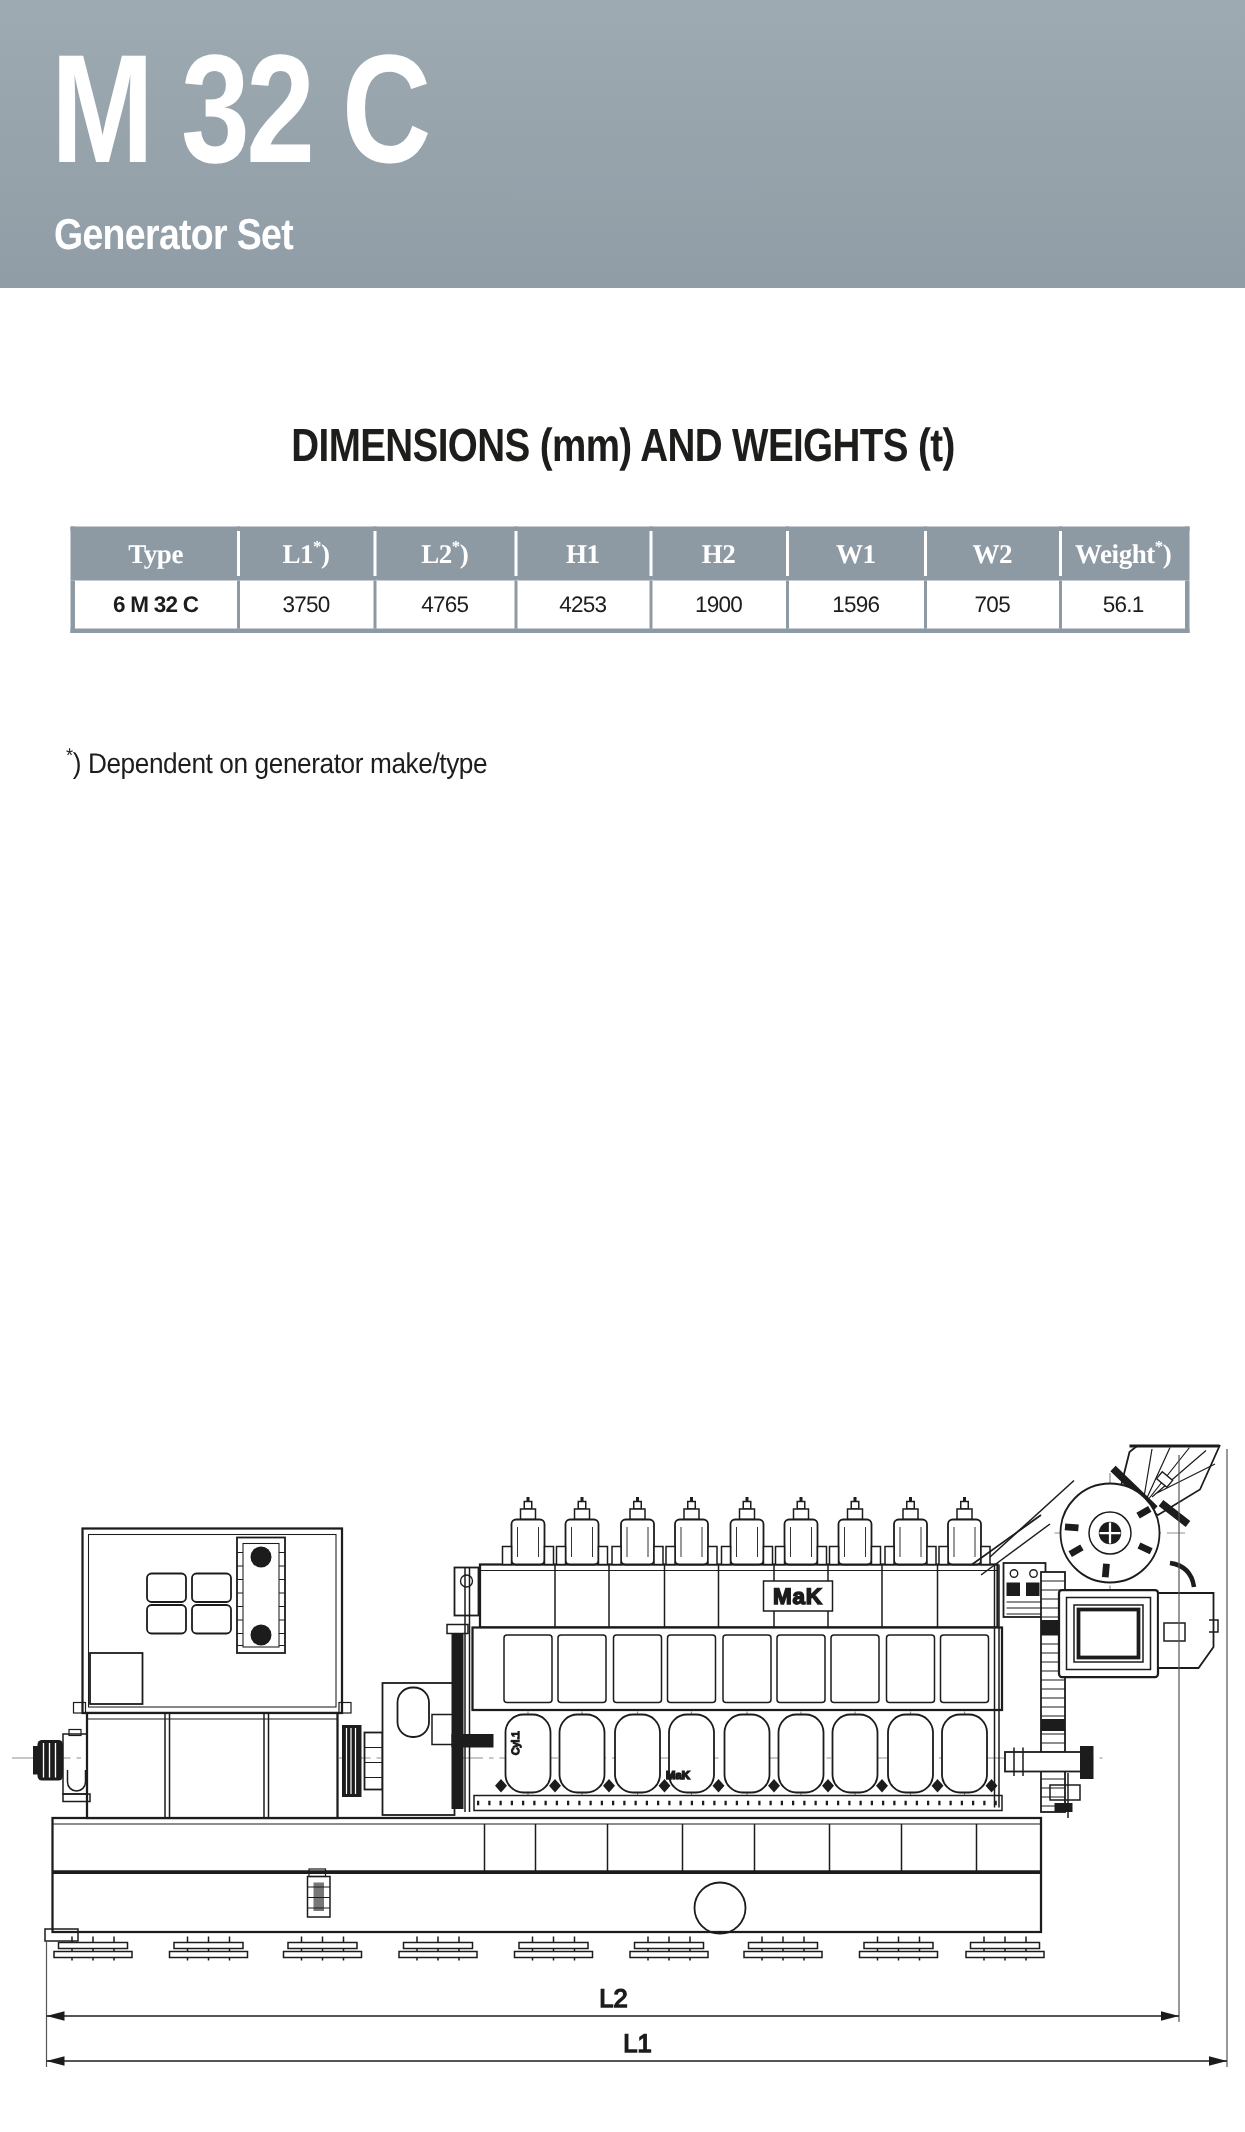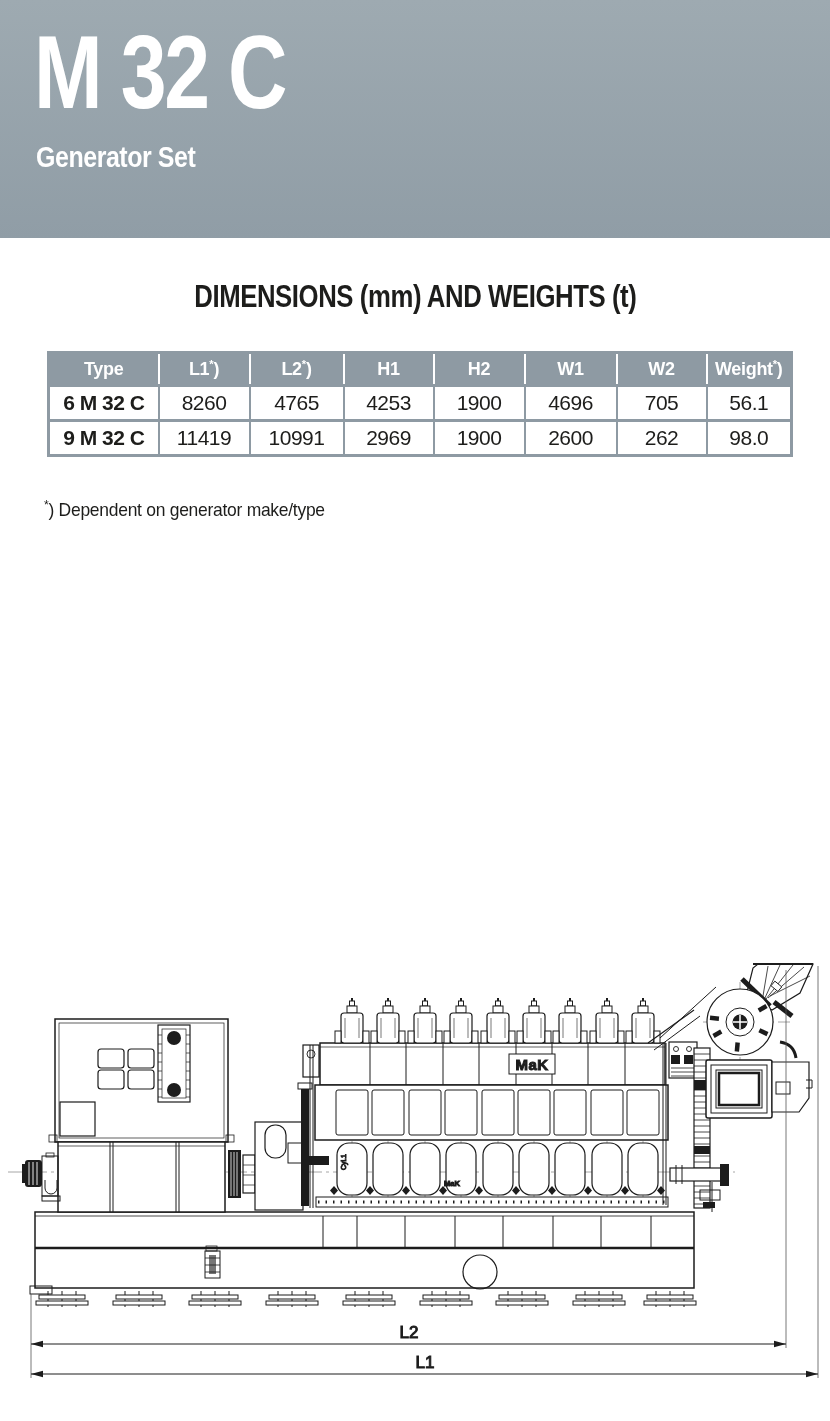--- a/index.html
+++ b/index.html
@@ -1,38 +1,38 @@
 <!DOCTYPE html>
 <html><head>
 <meta charset="utf-8">
 <style>
   html,body{margin:0;padding:0;background:#fff;}
   body{width:830px;height:1421px;position:relative;font-family:"Liberation Sans",sans-serif;color:#1d1d1b;overflow:hidden;}
 
   
-  .banner{position:absolute;left:0;top:0;width:830px;height:238px;
+  .banner{position:absolute;left:0;top:0;width:830px;height:192px;
           background:linear-gradient(#9eaab1,#909da6);}
   .model{position:absolute;left:34px;top:14px;font-size:103px;font-weight:bold;color:#fff;
          letter-spacing:-3px;transform:scaleX(0.80);transform-origin:left top;white-space:nowrap;}
   .subtitle{position:absolute;left:36px;top:141px;font-size:29px;font-weight:bold;color:#fff;
             letter-spacing:-0.5px;transform:scaleX(0.86);transform-origin:left top;white-space:nowrap;}
 
   
   .section-title{position:absolute;left:0;top:279px;width:830px;text-align:center;
                  font-size:31px;font-weight:bold;letter-spacing:-0.5px;
                  transform:scaleX(0.83);transform-origin:417px center;white-space:nowrap;}
 
   
   .dim-table{position:absolute;left:47px;top:351px;border-collapse:collapse;table-layout:fixed;
              width:743px;background:#fff;border:3px solid #8e9aa3;}
   .dim-table th{background:#8e9aa3;color:#fff;font-size:18px;font-weight:bold;height:30px;
                 text-align:center;vertical-align:middle;border-left:2px solid #fff;
-                letter-spacing:-0.3px;padding:0;}
+                letter-spacing:-0.3px;padding:0;font-family:Liberation Serif, serif;}
   .dim-table th:first-child{border-left:none;}
-  .dim-table td{font-size:21px;height:32px;text-align:center;vertical-align:middle;
+  .dim-table td{font-size:15px;height:32px;text-align:center;vertical-align:middle;
                 border-left:2px solid #8e9aa3;border-top:3px solid #8e9aa3;
                 letter-spacing:-0.5px;padding:0;}
   .dim-table td:first-child{border-left:none;font-weight:bold;}
   .dim-table sup{font-size:62%;vertical-align:super;line-height:0;}
 
   
   .footnote{position:absolute;left:44px;top:499px;font-size:19px;letter-spacing:-0.3px;
             transform:scaleX(0.92);transform-origin:left top;white-space:nowrap;}
   .footnote sup{font-size:70%;vertical-align:super;line-height:0;}
 
@@ -69,37 +69,27 @@
     <th><span>H1</span><sup></sup><span></span></th>
     <th><span>H2</span><sup></sup><span></span></th>
     <th><span>W1</span><sup></sup><span></span></th>
     <th><span>W2</span><sup></sup><span></span></th>
     <th><span>Weight</span><sup>*</sup><span>)</span></th>
   </tr>
   </thead>
   <tbody>
   <tr>
     <td>6 M 32 C</td>
-    <td>8260</td>
+    <td>3750</td>
     <td>4765</td>
     <td>4253</td>
     <td>1900</td>
-    <td>4696</td>
+    <td>1596</td>
     <td>705</td>
     <td>56.1</td>
-  </tr>
-  <tr>
-    <td>9 M 32 C</td>
-    <td>11419</td>
-    <td>10991</td>
-    <td>2969</td>
-    <td>1900</td>
-    <td>2600</td>
-    <td>262</td>
-    <td>98.0</td>
   </tr>
   </tbody>
 </table>
 
 <div class="footnote">
   <sup>*</sup><span>) Dependent on generator make/type</span>
 </div>
 
 <svg class="drawing" width="830" height="440" viewBox="0 0 830 440" fill="none" stroke="#1c1c1c" stroke-width="1">
 

